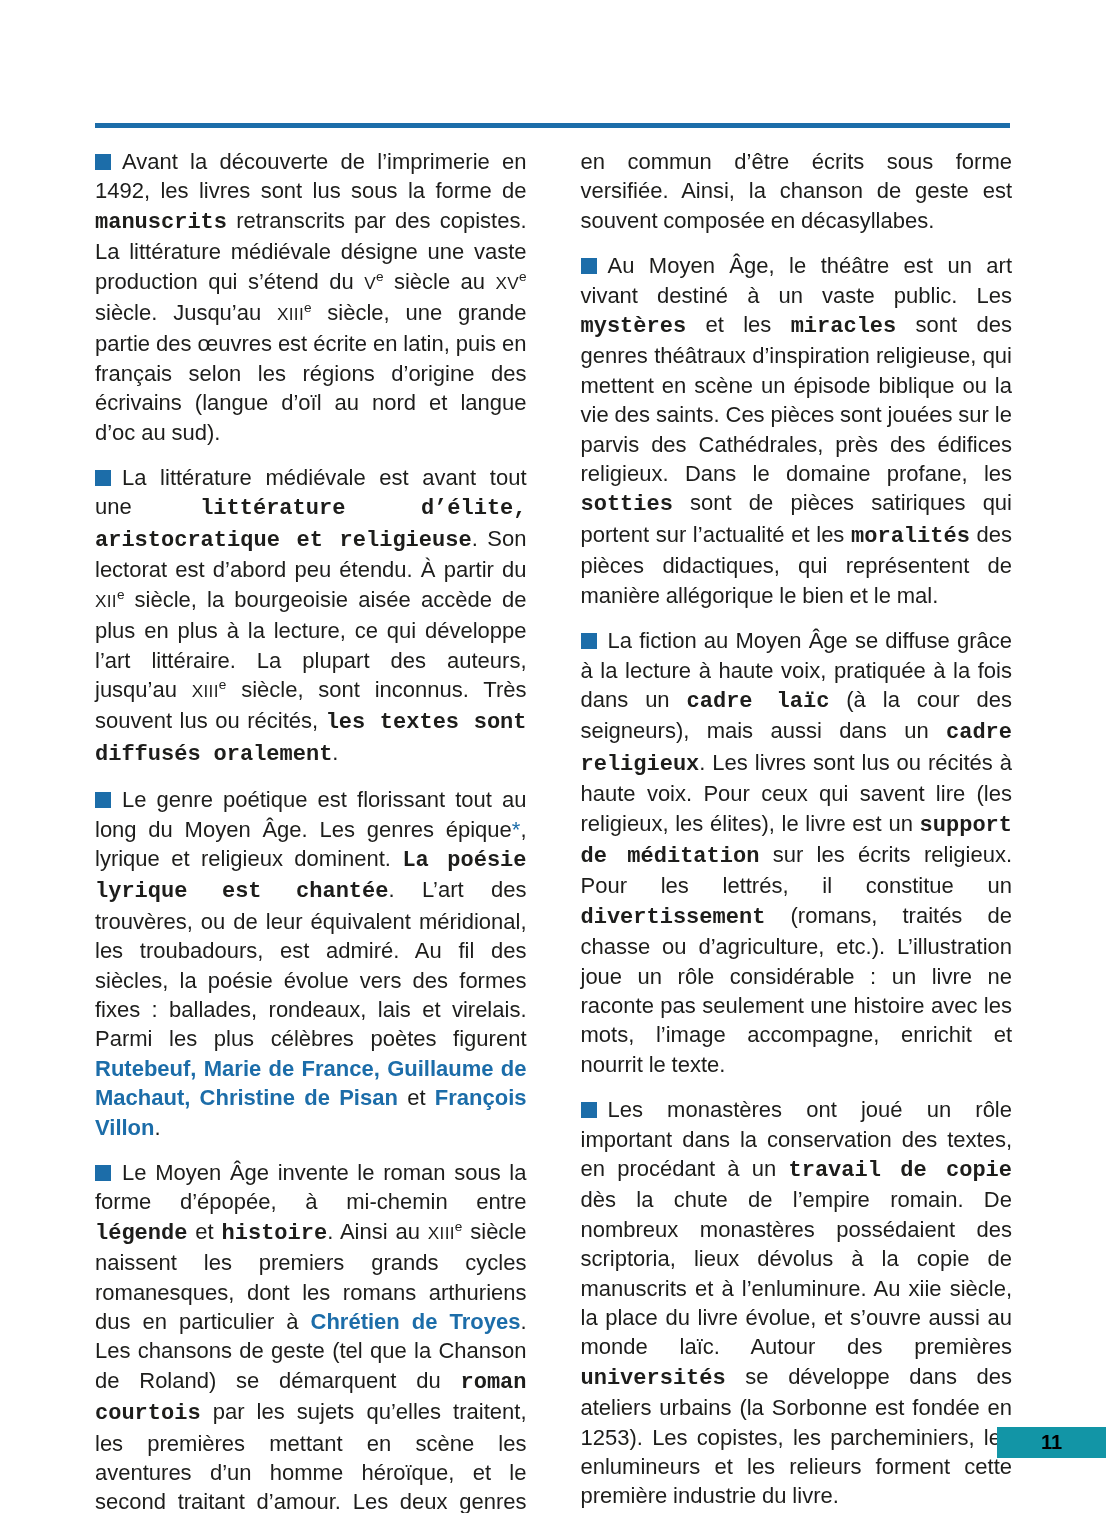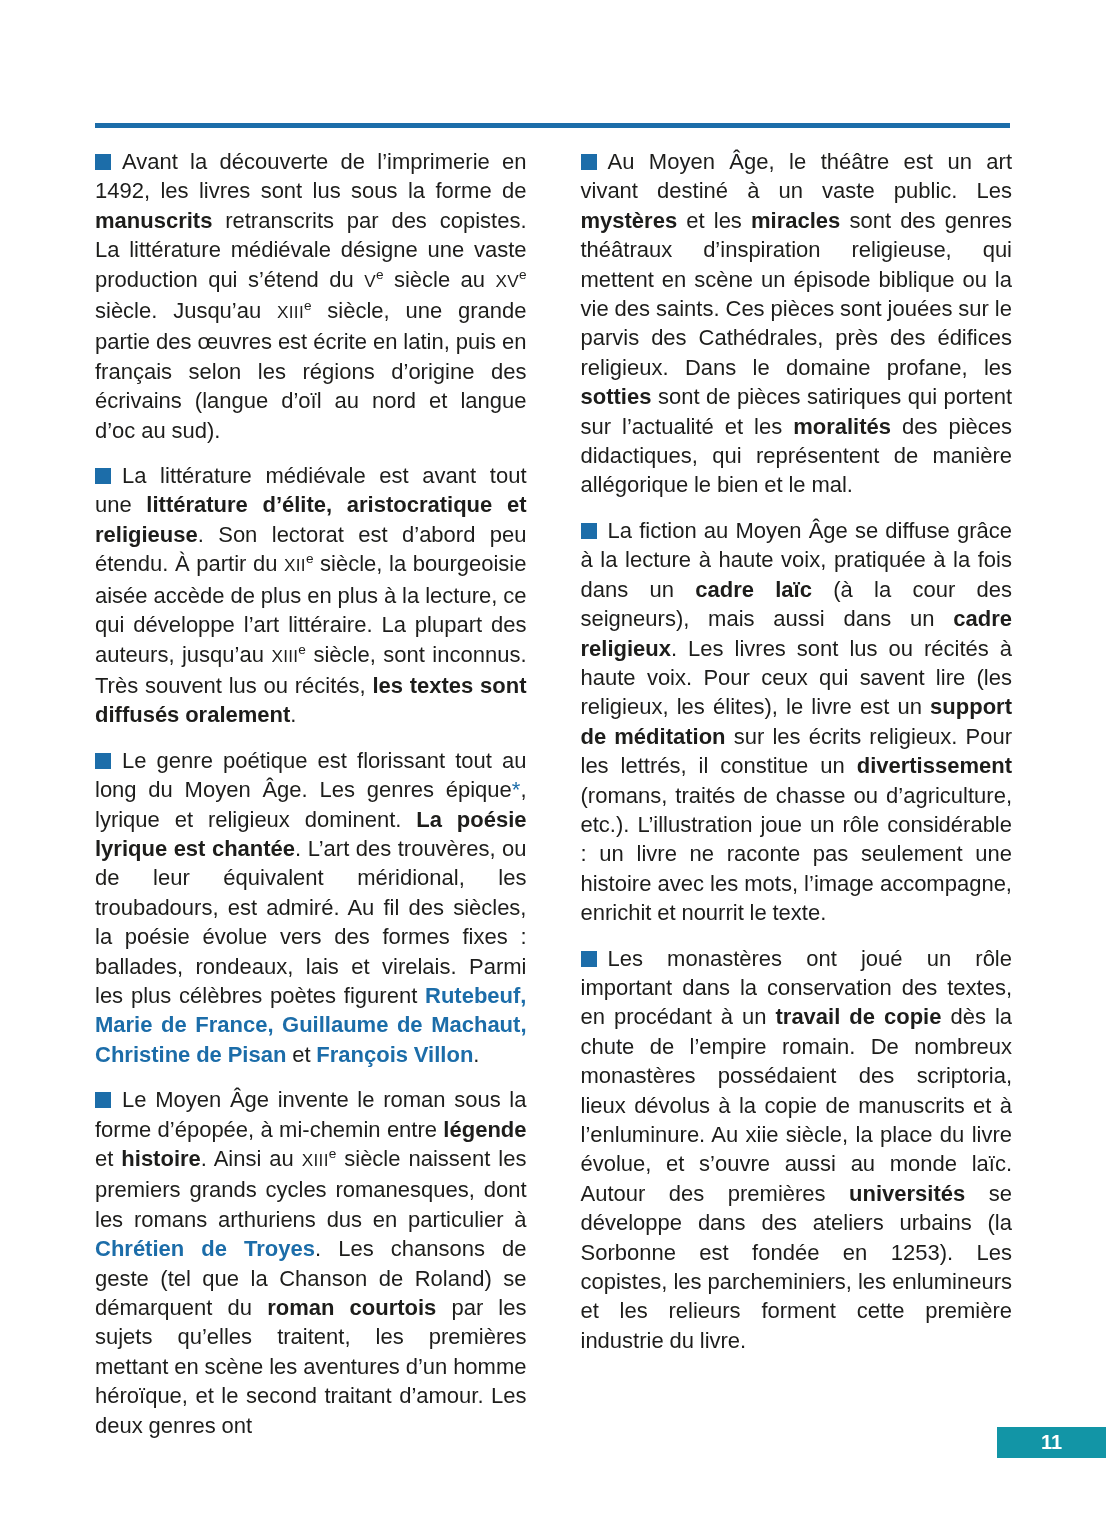--- a/index.html
+++ b/index.html
@@ -47,54 +47,55 @@
     word-spacing:-0.3px;
   }
   .bullet{
     display:inline-block;
     width:16px;
     height:16px;
     background:var(--accent);
     margin-right:11px;
     vertical-align:-1px;
   }
-  .seg-b{font-weight:700;}
+  .seg-b{font-weight:700;font-family:Liberation Mono, monospace;}
   .seg-bb{font-weight:700;color:var(--accent);}
   .seg-a{color:var(--accent);}
   .seg-i{}
   .seg-sc{text-transform:uppercase;font-size:0.78em;letter-spacing:0.3px;}
   sup.seg-sup{font-size:0.62em;line-height:0;}
   .pagebox{
     position:absolute;
     left:997px;
     top:1427px;
     width:109px;
     height:31px;
     background:var(--teal);
-    color:#ffffff;
+    color:#000000;
     font-weight:700;
     font-size:20px;
     display:flex;
     align-items:center;
     justify-content:center;
   }
 </style>
 </head>
 <body>
 
 <div class="page">
   <div class="top-rule"></div>
   <div class="content">
     <div class="col" id="col-left">
         <p class="para"><span class="bullet"></span><span>Avant la découverte de l’imprimerie en 1492, les livres sont lus sous la forme de </span><span class="seg-b">manuscrits</span><span> retranscrits par des copistes. La littérature médiévale désigne une vaste production qui s’étend du </span><span class="seg-sc">v</span><sup class="seg-sup">e</sup><span> siècle au </span><span class="seg-sc">xv</span><sup class="seg-sup">e</sup><span> siècle. Jusqu’au </span><span class="seg-sc">xiii</span><sup class="seg-sup">e</sup><span> siècle, une grande partie des œuvres est écrite en latin, puis en français selon les régions d’origine des écrivains (langue d’oïl au nord et langue d’oc au sud).</span></p>
         <p class="para"><span class="bullet"></span><span>La littérature médiévale est avant tout une </span><span class="seg-b">littérature d’élite, aristocratique et religieuse</span><span>. Son lectorat est d’abord peu étendu. À partir du </span><span class="seg-sc">xii</span><sup class="seg-sup">e</sup><span> siècle, la bourgeoisie aisée accède de plus en plus à la lecture, ce qui développe l’art littéraire. La plupart des auteurs, jusqu’au </span><span class="seg-sc">xiii</span><sup class="seg-sup">e</sup><span> siècle, sont inconnus. Très souvent lus ou récités, </span><span class="seg-b">les textes sont diffusés oralement</span><span>.</span></p>
         <p class="para"><span class="bullet"></span><span>Le genre poétique est florissant tout au long du Moyen Âge. Les genres épique</span><span class="seg-a">*</span><span>, lyrique et religieux dominent. </span><span class="seg-b">La poésie lyrique est chantée</span><span>. L’art des trouvères, ou de leur équivalent méridional, les troubadours, est admiré. Au fil des siècles, la poésie évolue vers des formes fixes : ballades, rondeaux, lais et virelais. Parmi les plus célèbres poètes figurent </span><span class="seg-bb">Rutebeuf, Marie de France, Guillaume de Machaut, Christine de Pisan</span><span> et </span><span class="seg-bb">François Villon</span><span>.</span></p>
         <p class="para"><span class="bullet"></span><span>Le Moyen Âge invente le roman sous la forme d’épopée, à mi-chemin entre </span><span class="seg-b">légende</span><span> et </span><span class="seg-b">histoire</span><span>. Ainsi au </span><span class="seg-sc">xiii</span><sup class="seg-sup">e</sup><span> siècle naissent les premiers grands cycles romanesques, dont les romans arthuriens dus en particulier à </span><span class="seg-bb">Chrétien de Troyes</span><span>. Les chansons de geste (tel que la </span><span class="seg-i">Chanson de Roland</span><span>) se démarquent du </span><span class="seg-b">roman courtois</span><span> par les sujets qu’elles traitent, les premières mettant en scène les aventures d’un homme héroïque, et le second traitant d’amour. Les deux genres ont</span></p>
       </div>
     <div class="col" id="col-right">
+        <p class="para"><span>en commun d’être écrits sous forme versifiée. Ainsi, la chanson de geste est souvent composée en décasyllabes.</span></p>
         <p class="para"><span class="bullet"></span><span>Au Moyen Âge, le théâtre est un art vivant destiné à un vaste public. Les </span><span class="seg-b">mystères</span><span> et les </span><span class="seg-b">miracles</span><span> sont des genres théâtraux d’inspiration religieuse, qui mettent en scène un épisode biblique ou la vie des saints. Ces pièces sont jouées sur le parvis des Cathédrales, près des édifices religieux. Dans le domaine profane, les </span><span class="seg-b">sotties</span><span> sont de pièces satiriques qui portent sur l’actualité et les </span><span class="seg-b">moralités</span><span> des pièces didactiques, qui représentent de manière allégorique le bien et le mal.</span></p>
         <p class="para"><span class="bullet"></span><span>La fiction au Moyen Âge se diffuse grâce à la lecture à haute voix, pratiquée à la fois dans un </span><span class="seg-b">cadre laïc</span><span> (à la cour des seigneurs), mais aussi dans un </span><span class="seg-b">cadre religieux</span><span>. Les livres sont lus ou récités à haute voix. Pour ceux qui savent lire (les religieux, les élites), le livre est un </span><span class="seg-b">support de méditation</span><span> sur les écrits religieux. Pour les lettrés, il constitue un </span><span class="seg-b">divertissement</span><span> (romans, traités de chasse ou d’agriculture, etc.). L’illustration joue un rôle considérable : un livre ne raconte pas seulement une histoire avec les mots, l’image accompagne, enrichit et nourrit le texte.</span></p>
         <p class="para"><span class="bullet"></span><span>Les monastères ont joué un rôle important dans la conservation des textes, en procédant à un </span><span class="seg-b">travail de copie</span><span> dès la chute de l’empire romain. De nombreux monastères possédaient des scriptoria, lieux dévolus à la copie de manuscrits et à l’enluminure. Au xiie siècle, la place du livre évolue, et s’ouvre aussi au monde laïc. Autour des premières </span><span class="seg-b">universités</span><span> se développe dans des ateliers urbains (la Sorbonne est fondée en 1253). Les copistes, les parcheminiers, les enlumineurs et les relieurs forment cette première industrie du livre.</span></p>
       </div>
   </div>
   <div class="pagebox">
     <span>11</span>
   </div>
 </div>
 

